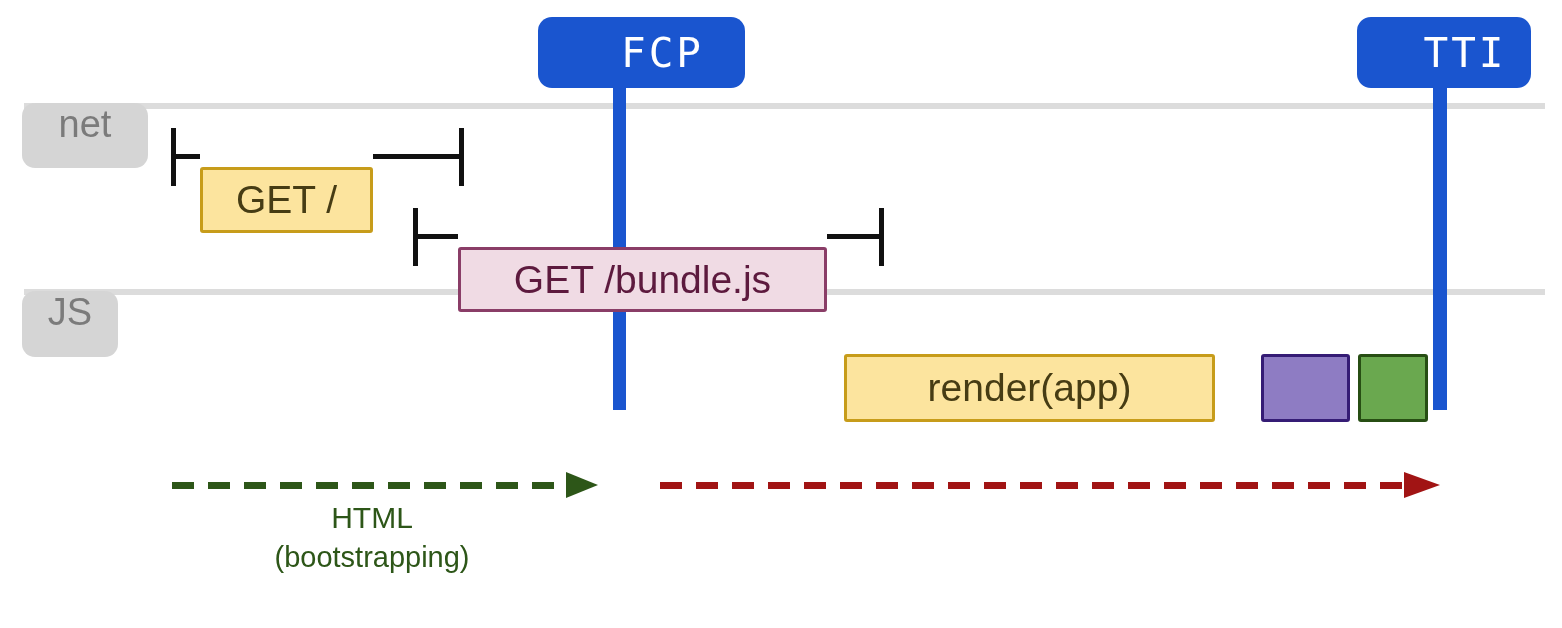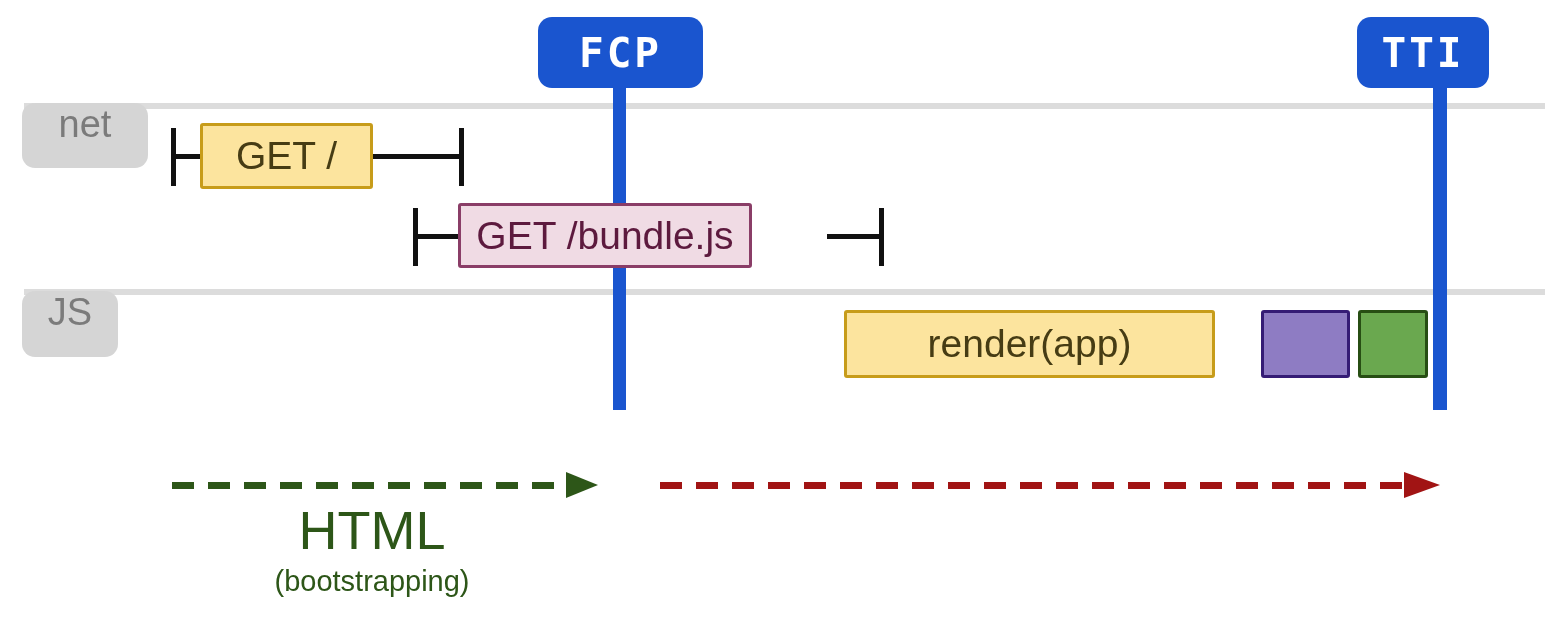--- a/index.html
+++ b/index.html
@@ -55,33 +55,35 @@
     z-index:2;
   }
   
   .badge{
     position:absolute;top:17px;height:71px;
     background:var(--c-blue);
     border-radius:14px;
     color:var(--c-white);
     display:flex;align-items:center;justify-content:center;
     font-family:"DejaVu Sans Mono", monospace;
-    font-weight:bold;font-size:41px;letter-spacing:3px;
+    font-weight:normal;font-size:41px;letter-spacing:3px;
     z-index:5;
+    padding-left:42px;
   }
 
   
   .task-box{
     position:absolute;height:66px;
     display:flex;align-items:center;justify-content:center;
     font-size:39px;
     box-sizing:border-box;
     border:3px solid;
     border-radius:3px;
     z-index:4;
+    margin-top:44px;
   }
   .task-yellow{background:var(--c-yellowFill);border-color:var(--c-yellowBorder);color:var(--c-yellowText);}
   .task-pink{background:var(--c-pinkFill);border-color:var(--c-pinkBorder);color:var(--c-pinkText);}
   .task-purple{background:var(--c-purpleFill);border-color:var(--c-purpleBorder);}
   .task-green{background:var(--c-greenFill);border-color:var(--c-greenBorder);}
 
   
   .tick{
     position:absolute;width:5px;height:58px;
     background:var(--c-tick);
@@ -110,21 +112,21 @@
   .arrowhead.green{border-left:32px solid var(--c-arrowGreen);}
   .arrowhead.red{border-left:36px solid var(--c-arrowRed);}
 
   
   .phase-label{
     position:absolute;
     text-align:center;
     line-height:1.0;
     z-index:3;
   }
-  .phase-title{font-size:54px;}
+  .phase-title{font-size:30px;}
   .phase-sub{font-size:29px;margin-top:10px;}
   .phase-label.green{color:var(--c-arrowGreen);}
   .phase-label.red{color:var(--c-arrowRed);}
 </style>
 </head>
 <body>
 
 <div class="canvas">
 
   <div class="lane-line" style="top:103px"></div>
@@ -150,21 +152,21 @@
   <div class="tick" style="left:171px;top:128px"></div>
   <div class="connector" style="left:176px;top:154px;width:24px"></div>
   <div class="task-box task-yellow" style="left:200px;top:123px;width:173px">
     <span>GET /</span>
   </div>
   <div class="connector" style="left:373px;top:154px;width:86px"></div>
   <div class="tick" style="left:459px;top:128px"></div>
 
   <div class="tick" style="left:413px;top:208px"></div>
   <div class="connector" style="left:418px;top:234px;width:40px"></div>
-  <div class="task-box task-pink" style="left:458px;top:203px;width:294px;height:65px">
+  <div class="task-box task-pink" style="left:458px;top:203px;width:369px;height:65px">
     <span>GET /bundle.js</span>
   </div>
   <div class="connector" style="left:827px;top:234px;width:52px"></div>
   <div class="tick" style="left:879px;top:208px"></div>
 
   <div class="task-box task-yellow" style="left:844px;top:310px;width:371px;height:68px">
     <span>render(app)</span>
   </div>
   <div class="task-box task-purple" style="left:1261px;top:310px;width:89px;height:68px"></div>
   <div class="task-box task-green" style="left:1358px;top:310px;width:70px;height:68px"></div>

